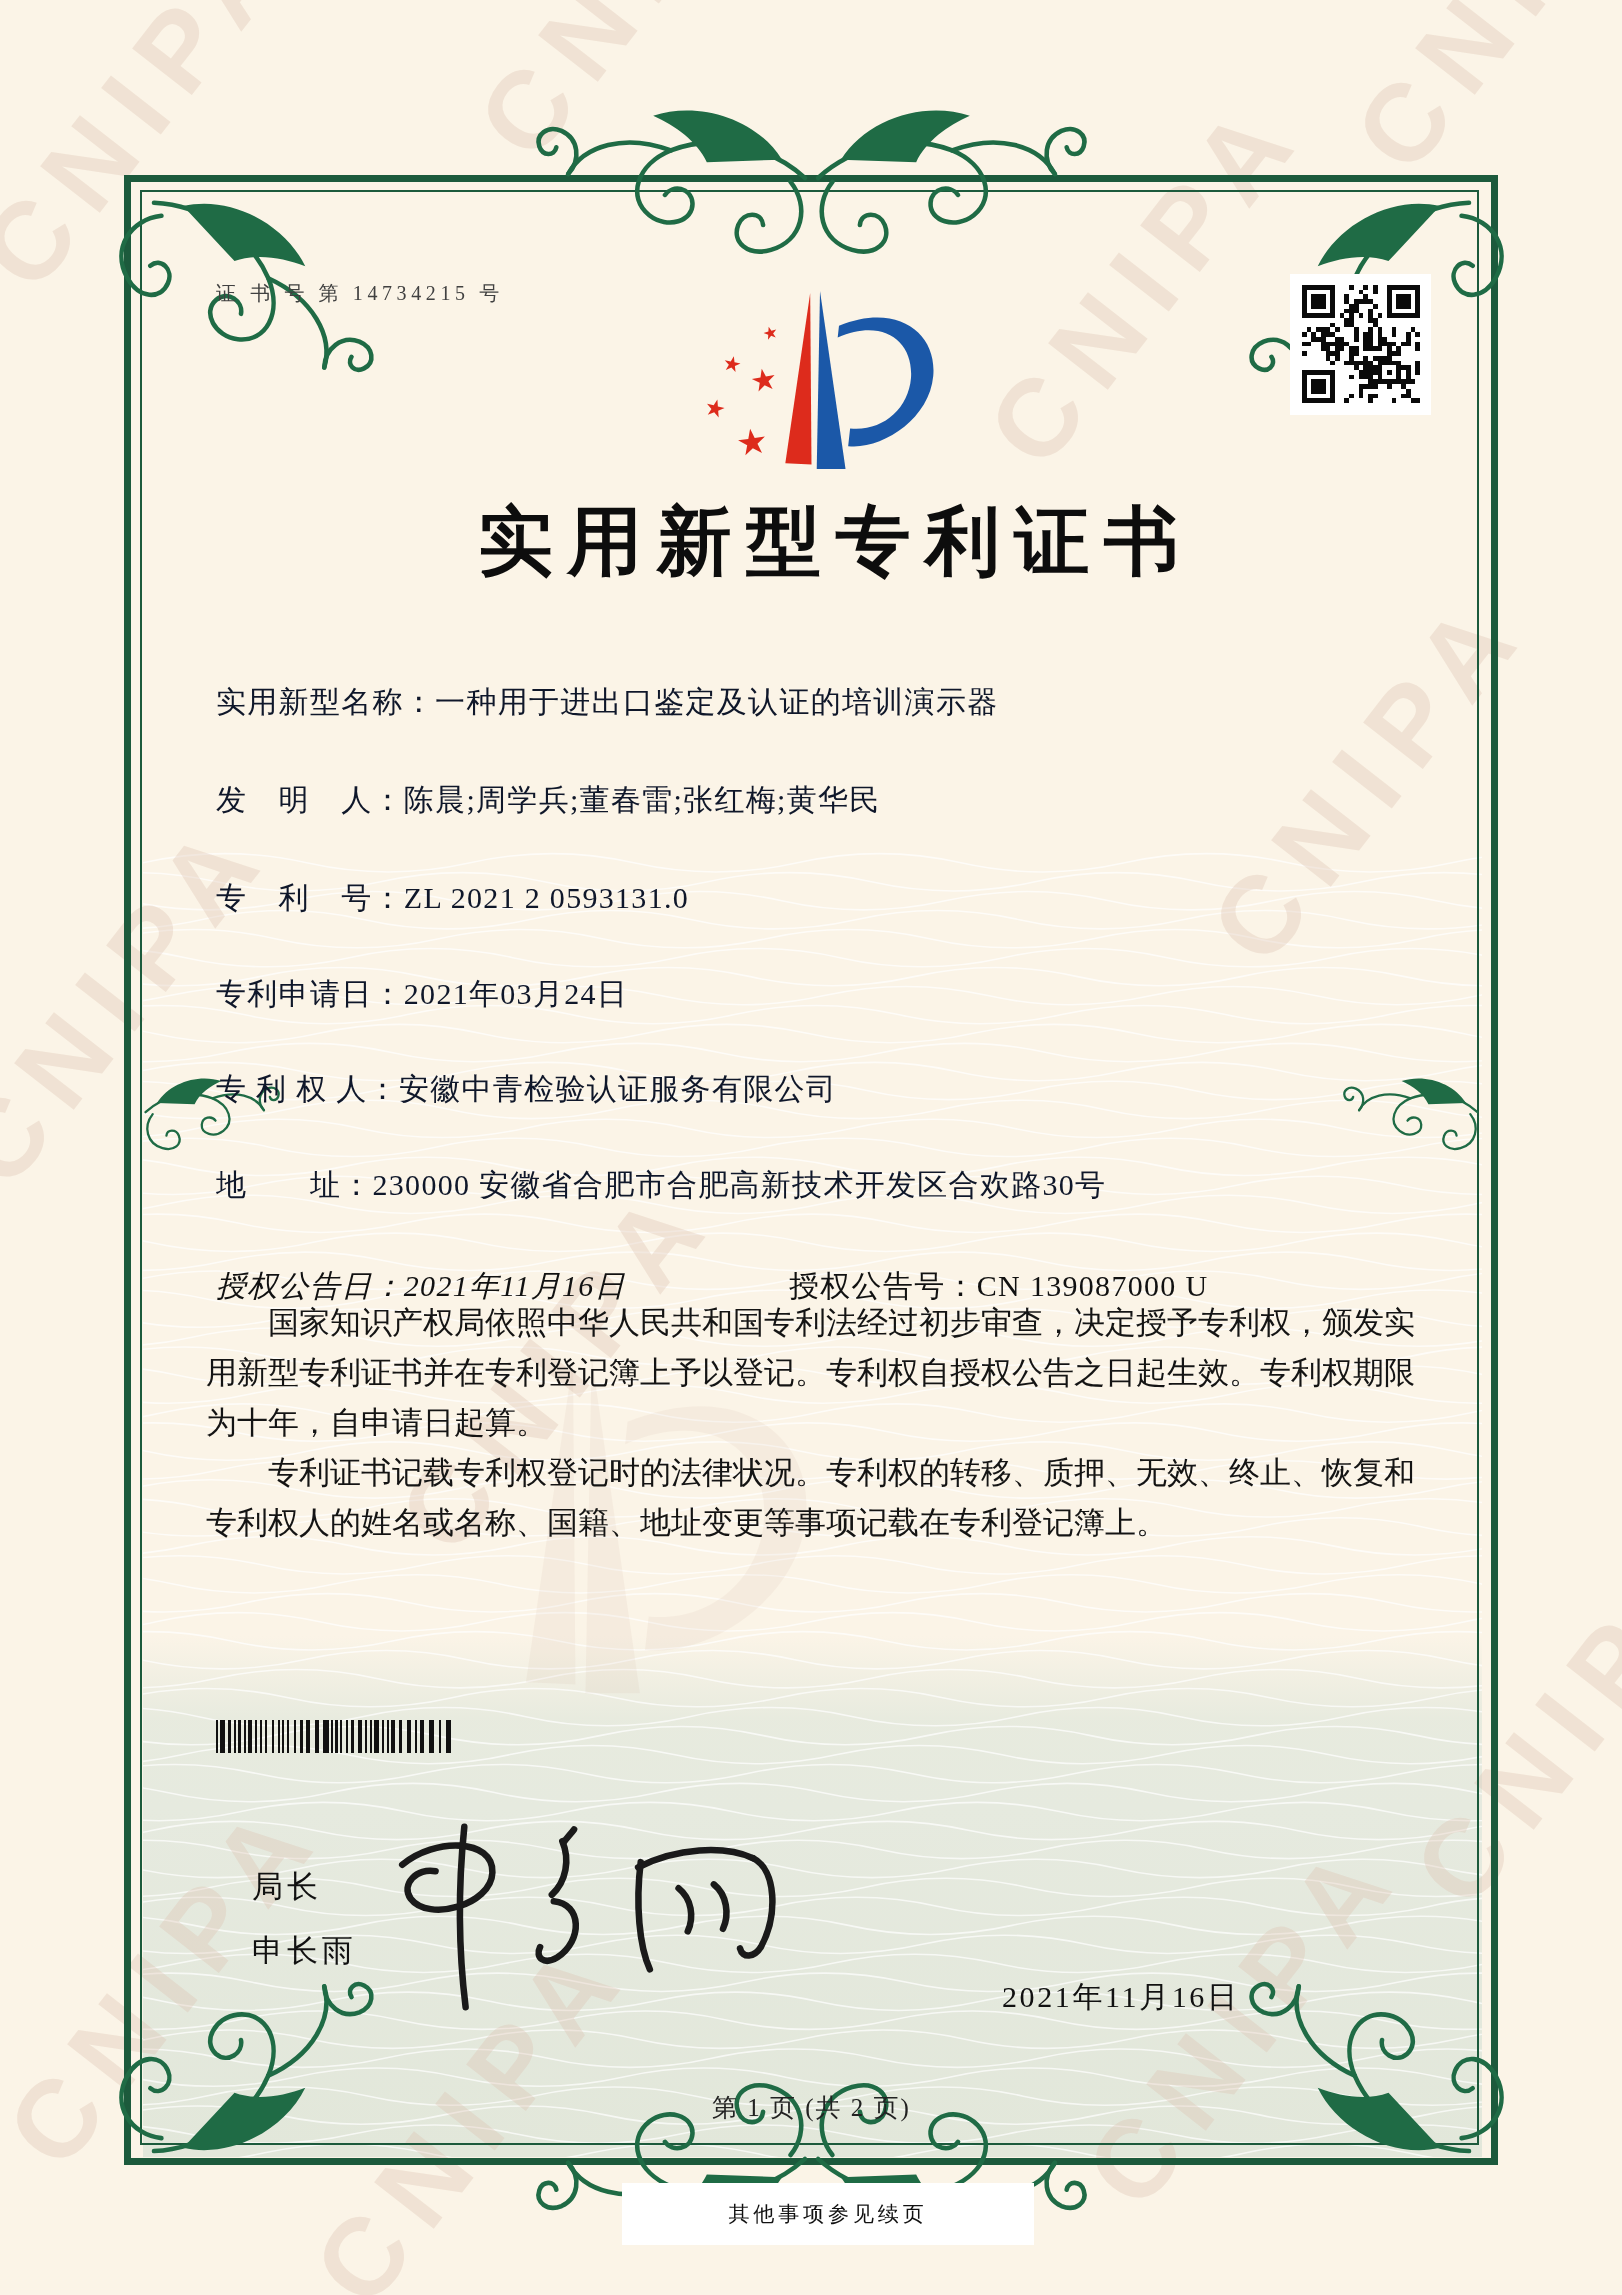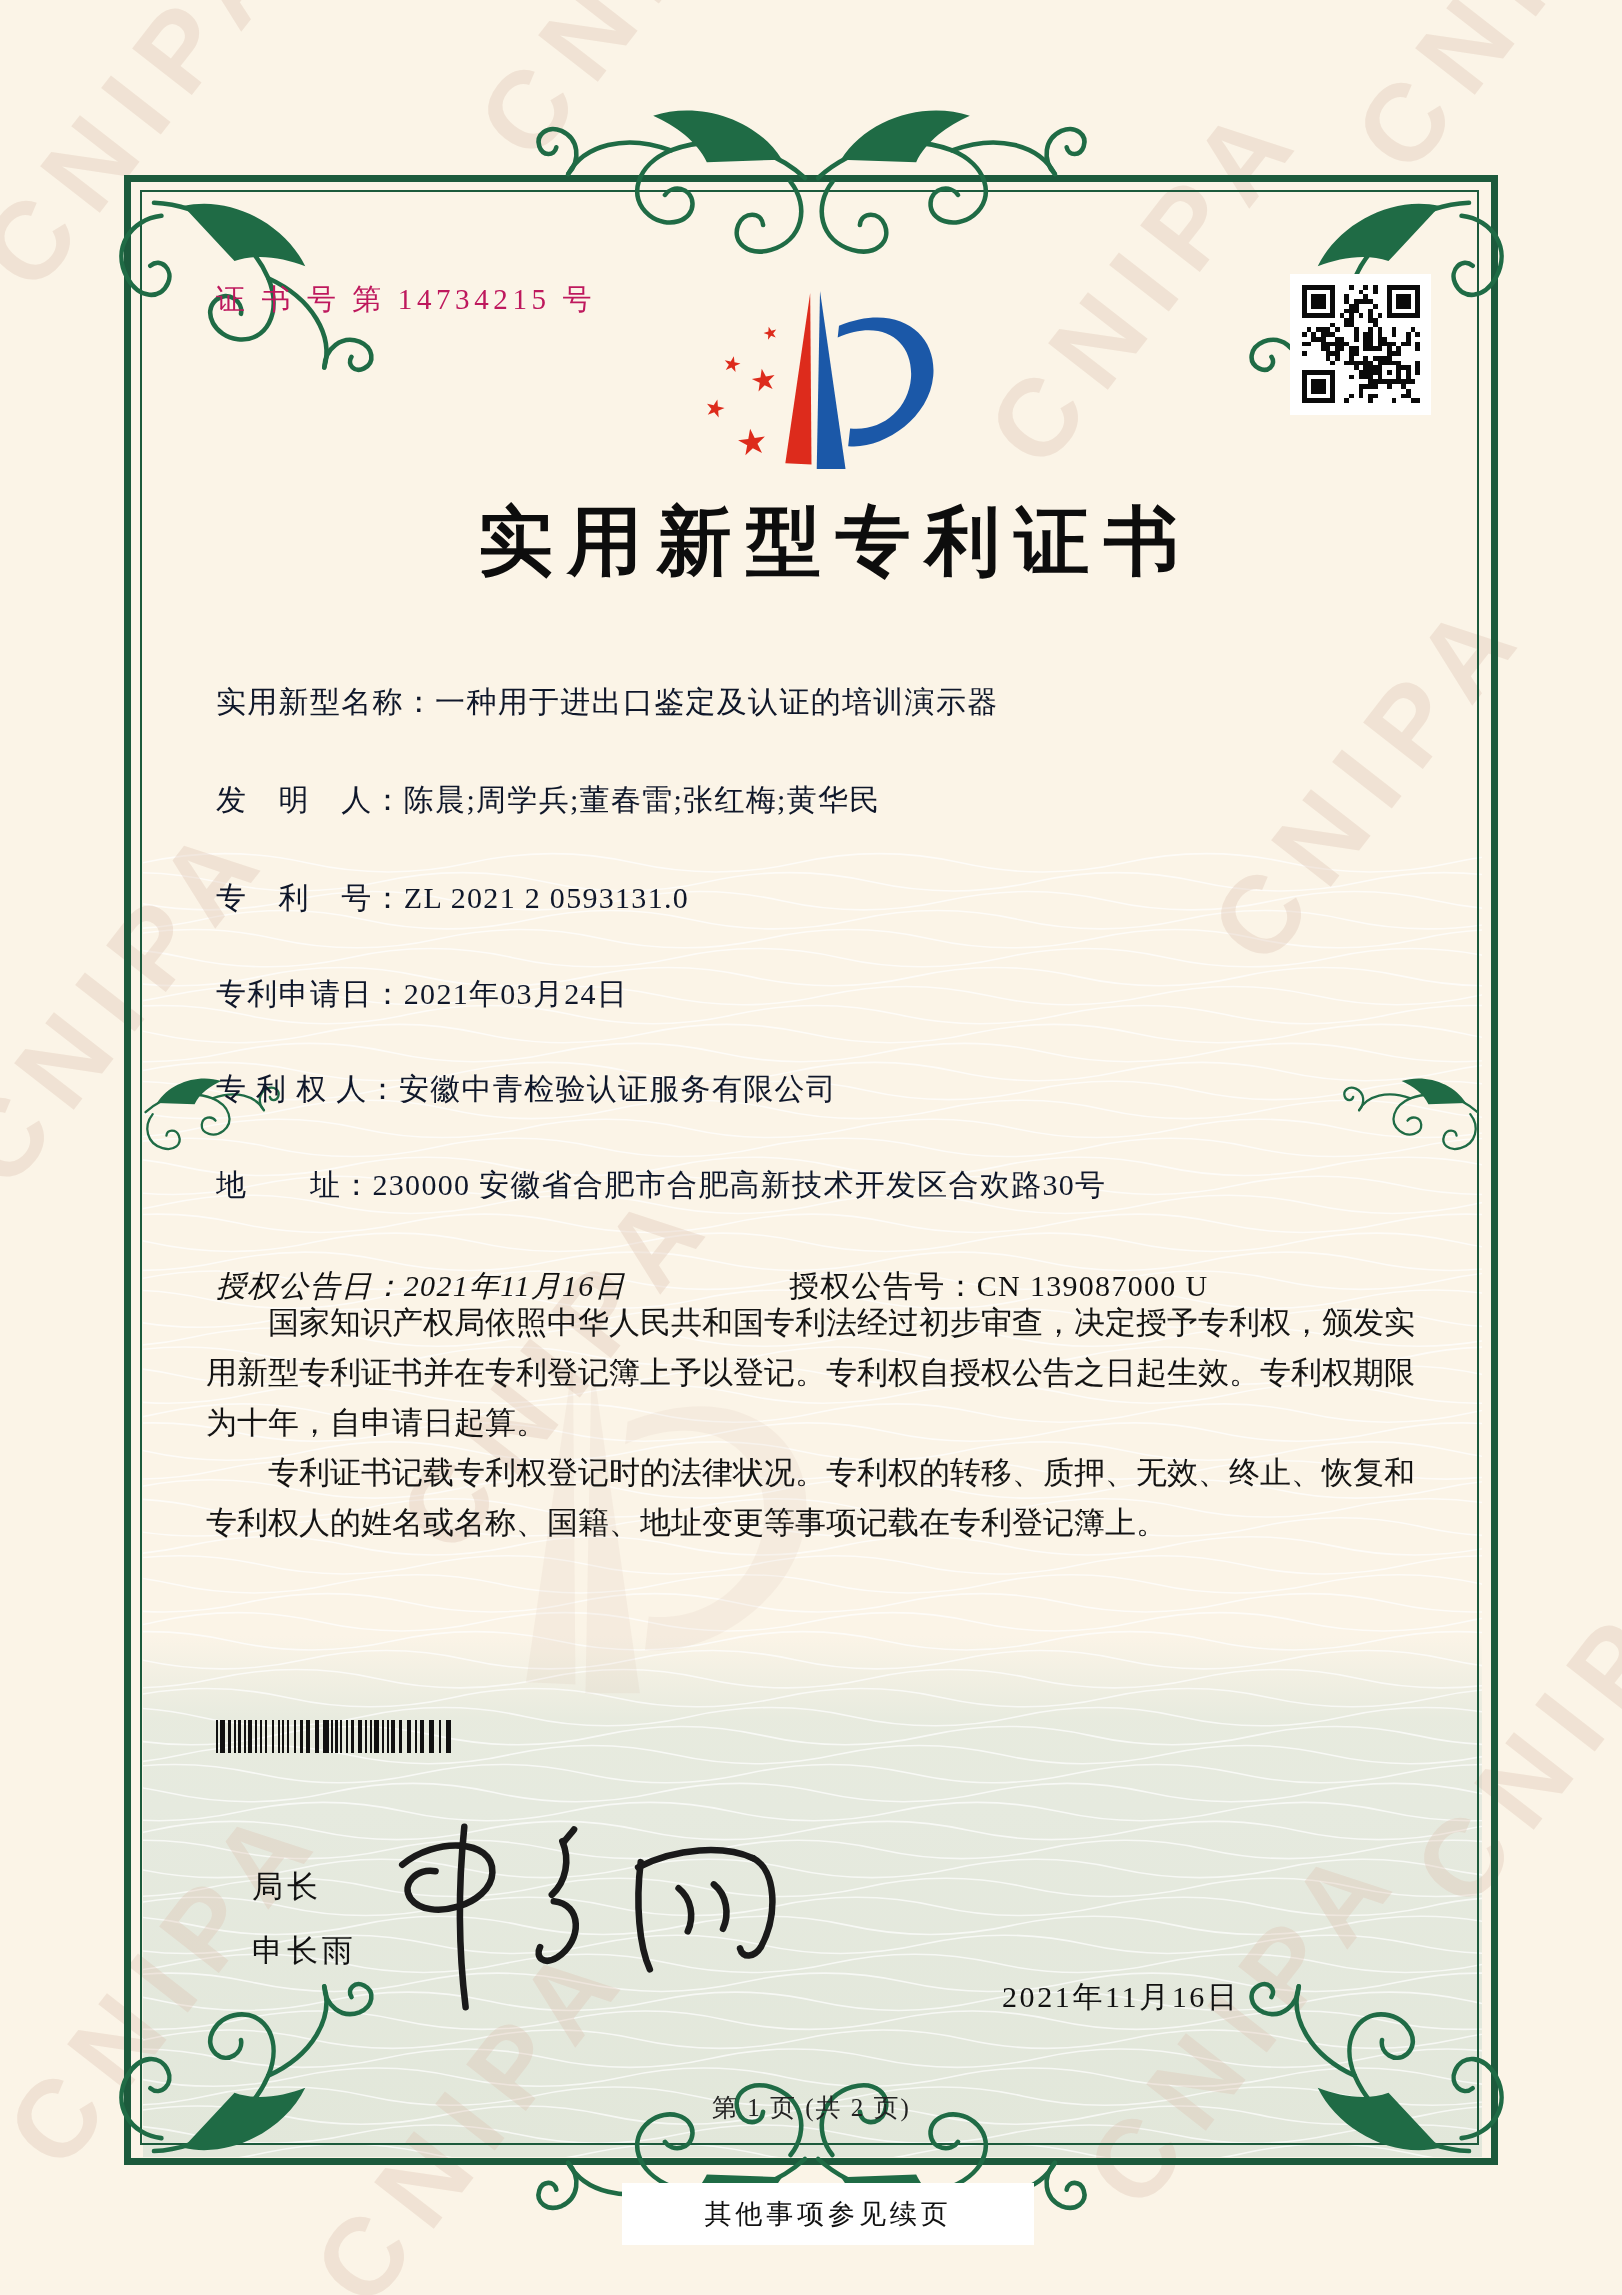--- a/index.html
+++ b/index.html
@@ -17,33 +17,33 @@
       font-size:110px;letter-spacing:19.6px;color:var(--watermark,#dcc0af);opacity:.33;
       transform:rotate(-52deg);white-space:nowrap;pointer-events:none;}
   .ghost{position:absolute;left:340px;top:1283px;opacity:.10;}
 
   
   .border-outer{position:absolute;left:124px;top:175px;width:1360px;height:1976px;border:7.2px solid var(--border_green,#1c5a3c);}
   .border-inner{position:absolute;left:140px;top:190px;width:1335px;height:1951px;border:2.6px solid var(--border_green,#1c5a3c);}
   .orn{position:absolute;left:0;top:0;width:1623px;height:2295px;color:var(--ornament_green,#1f6b45);pointer-events:none;}
 
   
-  .certno{position:absolute;left:216px;top:280px;font-size:29px;letter-spacing:4.6px;color:#be185d;}
+  .certno{position:absolute;left:216px;top:280px;font-size:20px;letter-spacing:4.6px;color:#404040;}
   .title{position:absolute;left:0;top:492px;width:1623px;text-align:center;font-size:75px;font-weight:bold;letter-spacing:14.4px;color:#0d0d0d;margin-left:24px;}
   .row{position:absolute;left:216px;font-size:30px;color:#0f172a;white-space:nowrap;letter-spacing:1.3px;}
   .grant-l{position:absolute;left:216px;top:1266px;font-size:30px;color:#111;letter-spacing:1.3px;font-style:italic;}
   .grant-r{position:absolute;left:789px;top:1266px;font-size:30px;color:#111;letter-spacing:1.3px;}
   .paras{position:absolute;left:206px;top:1298px;width:1209px;font-size:31px;line-height:50px;color:#141414;text-align:justify;}
   .paras p{margin:0;text-indent:2em;}
   .signer{position:absolute;left:252px;font-size:31px;color:#111;letter-spacing:3.9px;}
   .issue-date{position:absolute;left:1002px;top:1977px;font-size:30px;letter-spacing:2.6px;color:#111;}
   .pageinfo{position:absolute;left:0;top:2091px;width:1623px;text-align:center;font-size:25px;color:#222;letter-spacing:2px;}
   .footer-box{position:absolute;left:622px;top:2183px;width:412px;height:62px;background:#ffffff;
       display:flex;align-items:center;justify-content:center;}
-  .footer-box span{font-size:27px;letter-spacing:3.9px;color:#111;}
+  .footer-box span{font-size:21px;letter-spacing:3.9px;color:#111;}
 
   .qrbox{position:absolute;left:1290px;top:274px;width:141px;height:141px;background:#ffffff;}
   .qr{position:absolute;left:1302px;top:285px;width:118px;height:118px;}
   .barcode{position:absolute;left:216px;top:1720px;width:241px;height:33px;}
   .logo{position:absolute;left:687px;top:255px;}
   .lr{fill:var(--logo_red,#dd2b1c);}
   .lb{fill:var(--logo_blue,#1b58a8);}
   .sig{position:absolute;left:366px;top:1819px;}
   .sig path{fill:none;stroke:#1a1a1a;stroke-width:10;stroke-linecap:round;stroke-linejoin:round;}
 </style>

